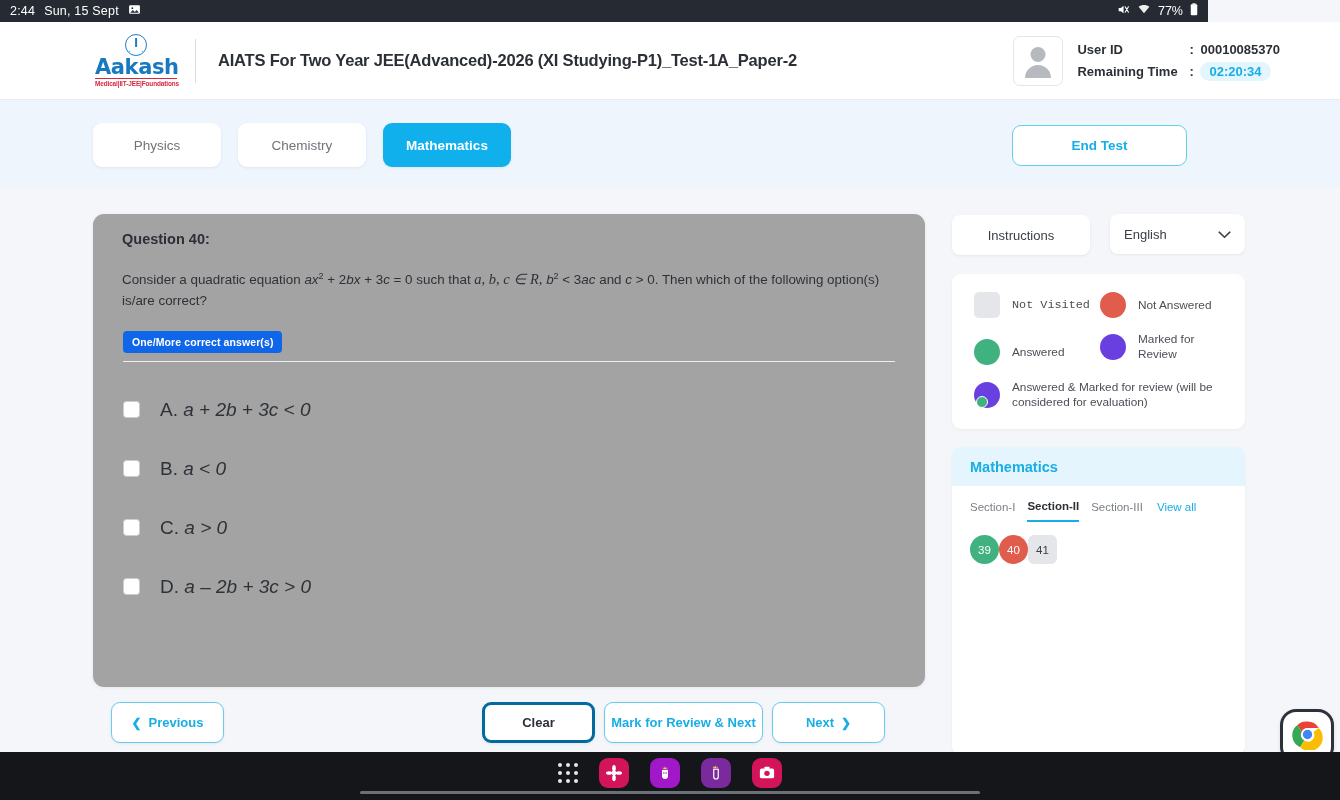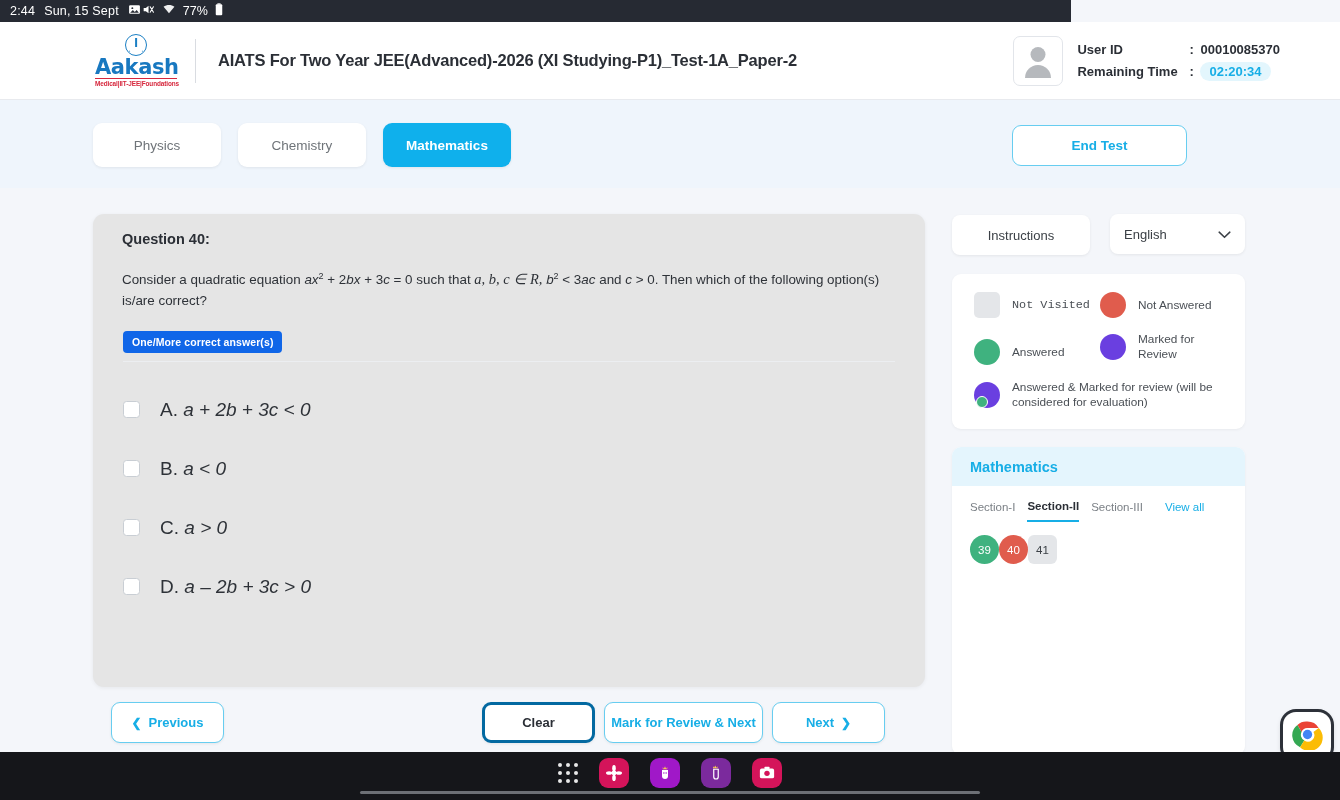--- a/index.html
+++ b/index.html
@@ -6,23 +6,23 @@
   html, body {
     width: 1340px; height: 800px;
     font-family: "Liberation Sans", sans-serif;
     background: #f4f6fa;
     overflow: hidden;
   }
   .screen { position: relative; width: 1340px; height: 800px; background: #f4f6fa; }
 
   
   .statusbar {
-    position: absolute; top: 0; left: 0; width: 1071px; height: 22px;
+    position: absolute; top: 0; left: 0; width: 1208px; height: 22px;
     background: #262a33; color: #ffffff;
-    display: flex; align-items: center; 
+    display: flex; align-items: center; justify-content: space-between;
     padding: 0 10px; font-size: 12.5px;
   }
   .sb-left { display: flex; align-items: center; gap: 9px; }
   .sb-right { display: flex; align-items: center; gap: 7px; }
   .sb-time { font-size: 12.5px; letter-spacing: .2px; }
   .sb-date { font-size: 12.5px; letter-spacing: .2px; }
   .ic { display: inline-block; }
 
   
   .appwin {
@@ -118,21 +118,21 @@
     position: absolute; right: 153px; top: 25px;
     width: 175px; height: 41px; border-radius: 9px;
     background: #ffffff; border: 1px solid #67cdf0;
     color: #17aee6; font-weight: bold; font-size: 13.5px;
     display: flex; align-items: center; justify-content: center; cursor: pointer;
   }
 
   
   .qcard {
     position: absolute; left: 93px; top: 192px;
-    width: 832px; height: 473px; background: #e5e5e5; border-radius: 11px;
+    width: 832px; height: 473px; background: #a3a3a3; border-radius: 11px;
     box-shadow: 0 1px 4px rgba(0,0,0,.06);
   }
   .qtitle { position: absolute; left: 29px; top: 17px; font-size: 14.5px; font-weight: bold; color: #2b2f36; }
   .qtext {
     position: absolute; left: 29px; top: 52px; width: 760px;
     font-size: 13.4px; line-height: 21px; color: #2e3238;
   }
   .mi { font-style: italic; font-family: "Liberation Serif", serif; font-size: 14.5px; }
   .mitl { font-style: italic; }
   sup { font-size: 9px; vertical-align: super; }
@@ -206,21 +206,21 @@
   .sec-head {
     height: 39px; background: #e4f5fd; display: flex; align-items: center;
     padding-left: 18px; font-size: 14.5px; font-weight: bold; color: #17aee6;
   }
   .sec-tabs {
     display: flex; align-items: center; gap: 12px; padding: 14px 0 0 18px;
     font-size: 11.5px; color: #7b8086;
   }
   .sec-tab { padding-bottom: 8px; cursor: pointer; }
   .sec-tab.active { color: #2b2f36; font-weight: bold; border-bottom: 2px solid #17aee6; }
-  .viewall { color: #17aee6; cursor: pointer; margin-left: 10px; padding-bottom: 8px; }
+  .viewall { color: #17aee6; cursor: pointer; margin-left: 2px; padding-bottom: 8px; }
   .qnums { display: flex; padding: 13px 0 0 18px; }
   .qn {
     width: 29px; height: 29px; display: flex; align-items: center; justify-content: center;
     font-size: 11.5px; color: #fff; cursor: pointer;
   }
   .qn.answered { background: #3fb27f; border-radius: 50%; }
   .qn.notanswered { background: #e05c4d; border-radius: 50%; }
   .qn.notvisited { background: #e4e6e9; border-radius: 6px; color: #3b4046; }
 
   

